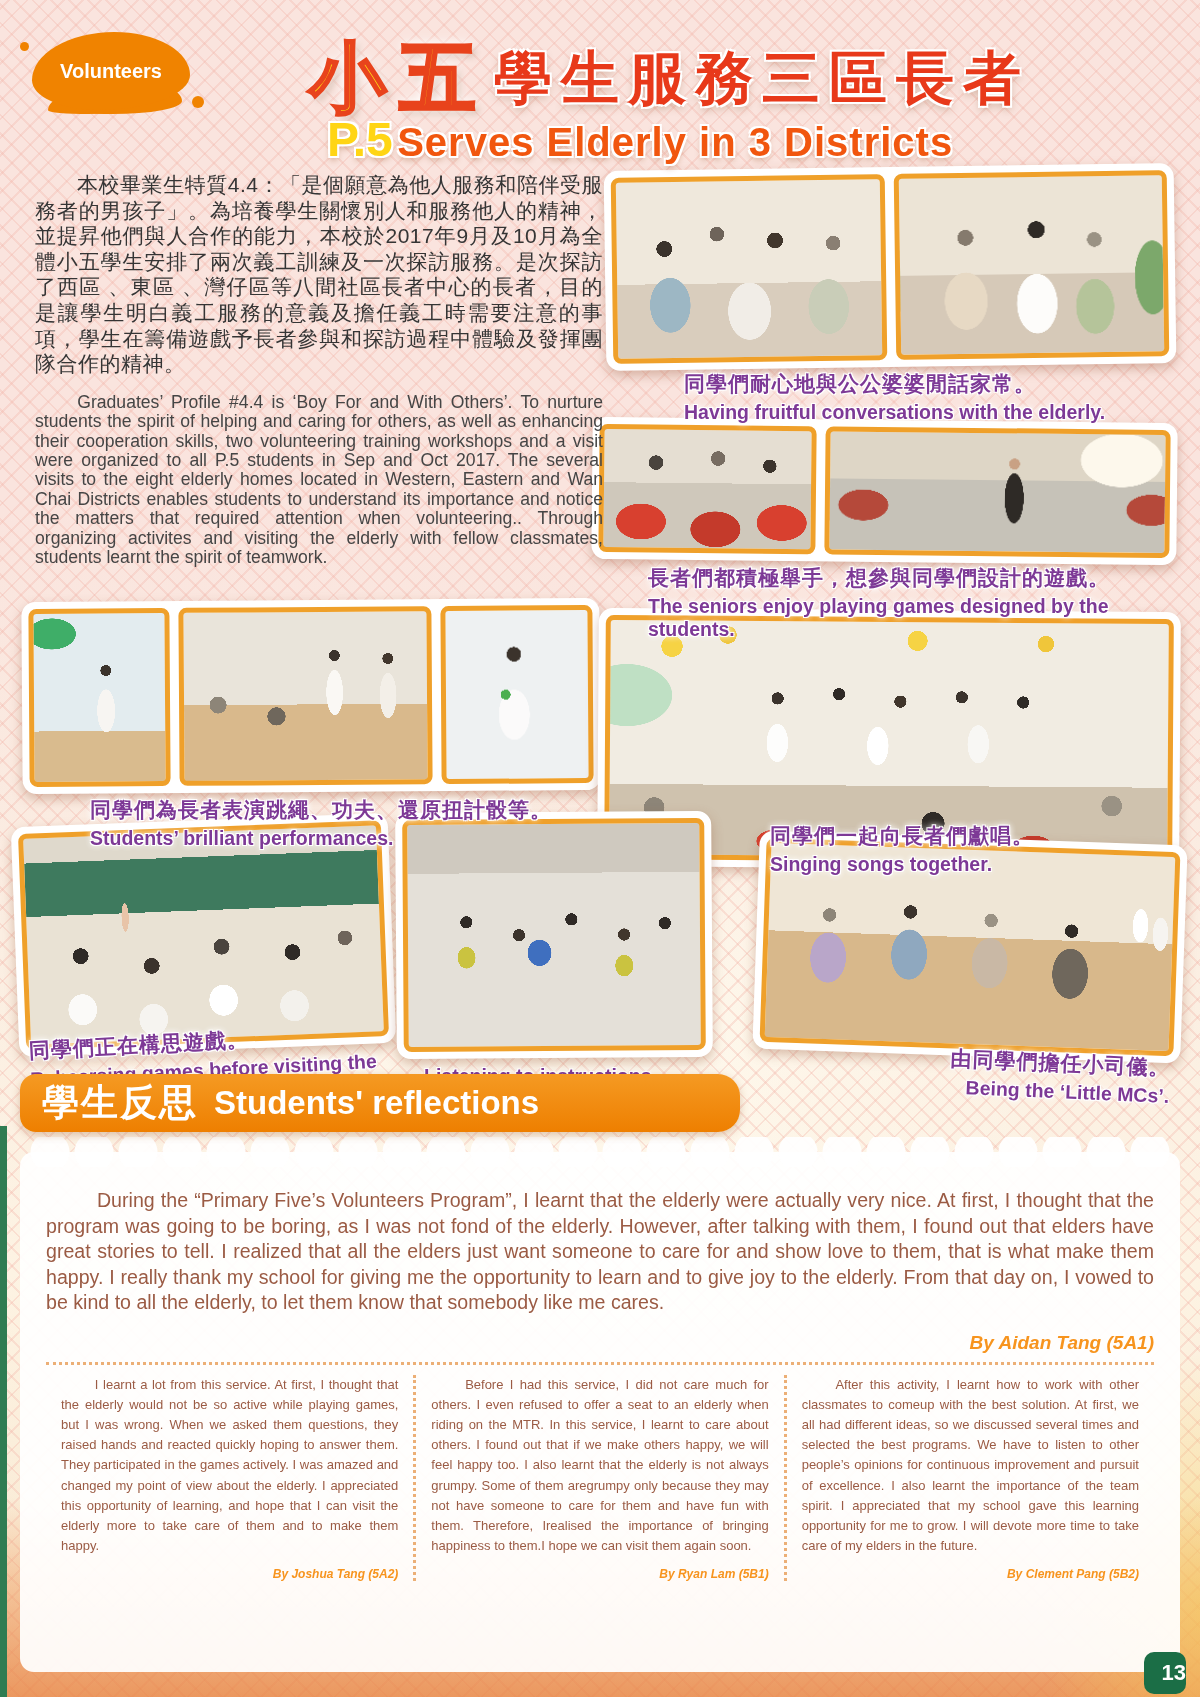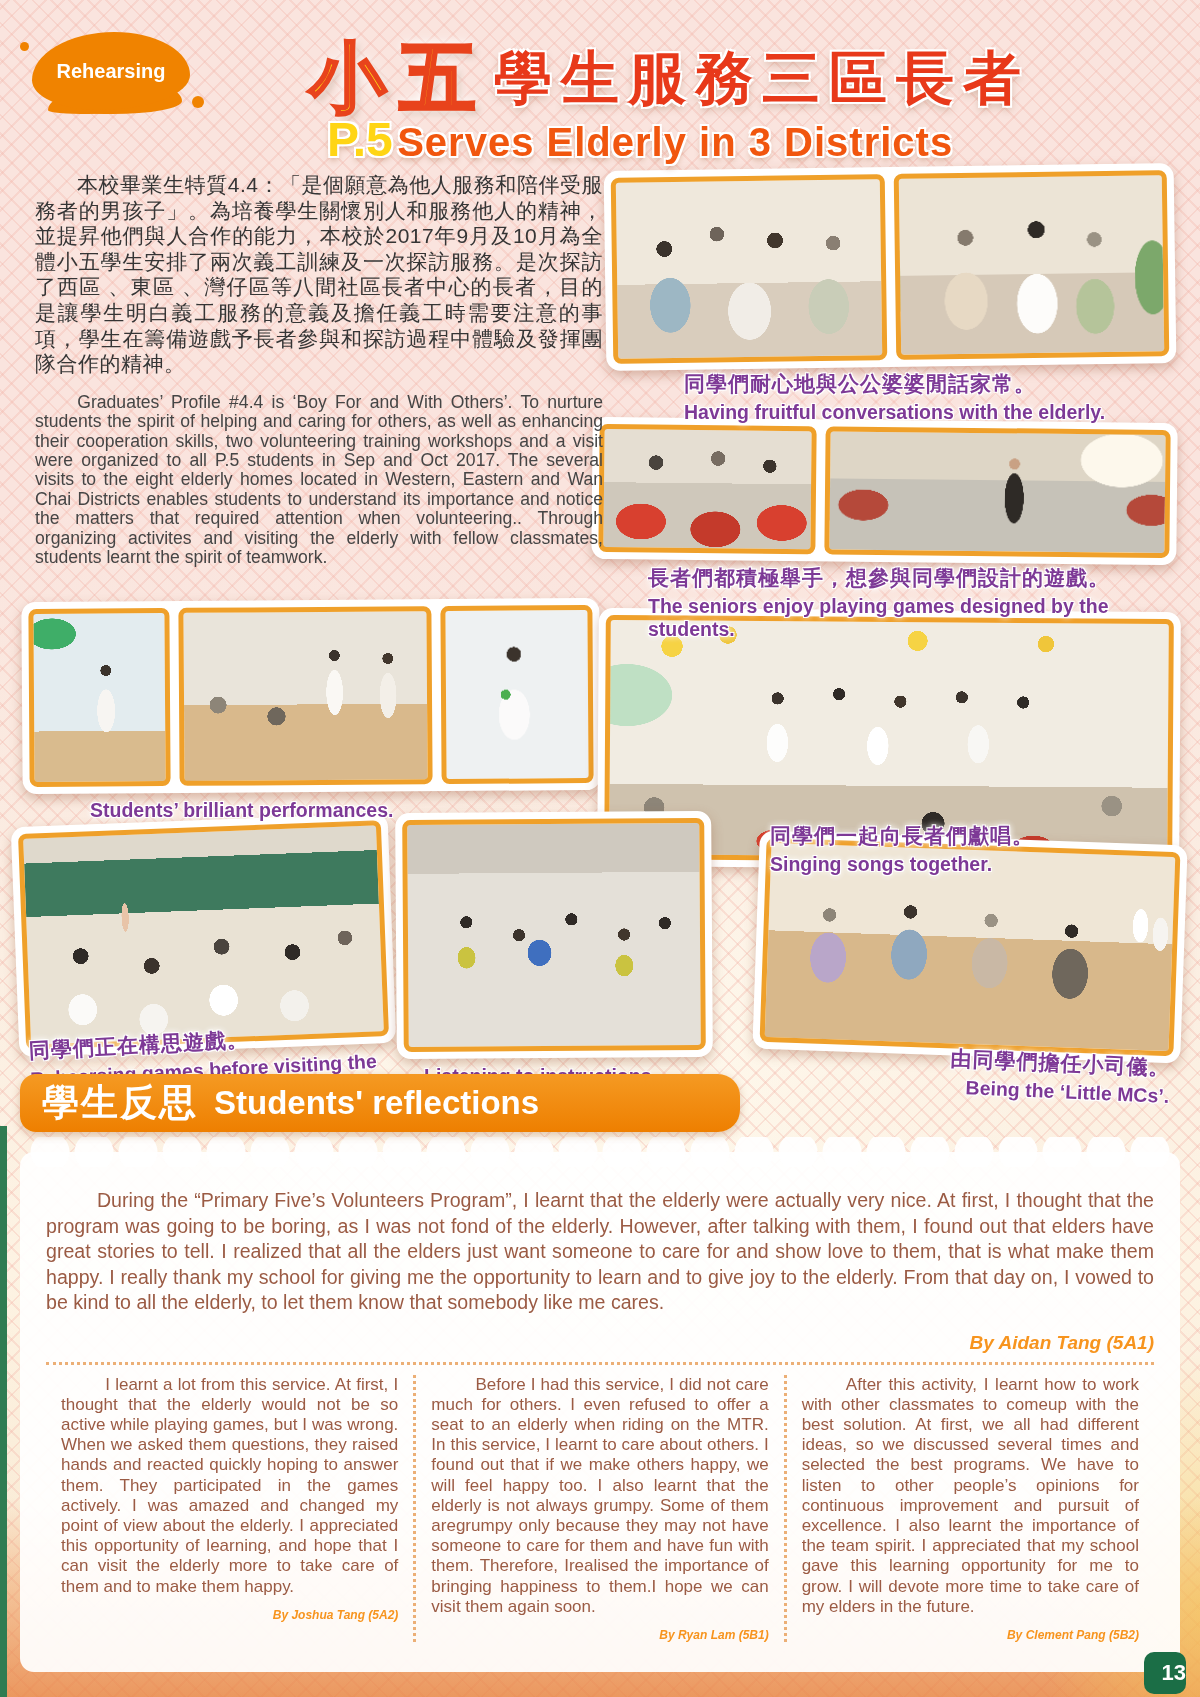--- a/index.html
+++ b/index.html
@@ -190,37 +190,37 @@
   .panel { position:absolute; left:20px; top:1152px; width:1160px; height:520px; z-index:4;
     background: rgba(255,255,255,.93); border-radius:14px; padding:36px 26px 14px 26px; }
   .panel::before { content:""; position:absolute; left:8px; right:8px; top:-15px; height:30px;
     background: radial-gradient(circle 20px at 22px 15px, rgba(255,255,255,.93) 19px, transparent 20px);
     background-size: 44px 30px; background-repeat: repeat-x; }
   .featured { font-size:19.6px; line-height:25.5px; color:#9b5b44; text-align:justify; text-indent:2.6em; }
   .author { text-align:right; color:#f7941e; font-weight:bold; font-style:italic; font-size:19px; margin-top:16px; }
   .cols { display:flex; margin-top:8px; border-top:3px dotted #ecaf76; padding-top:10px; }
   .col { flex:1; padding:0 15px; }
   .col + .col { border-left:3px dotted #ecaf76; }
-  .col p { font-size:17px; line-height:20.2px; color:#9b5b44; text-align:justify; text-indent:2.6em; }
+  .col p { font-size:13px; line-height:20.2px; color:#9b5b44; text-align:justify; text-indent:2.6em; }
   .col .author { font-size:12px; margin-top:11px; }
 
   .page-badge { position:absolute; left:1144px; top:1652px; width:42px; height:42px; z-index:7;
     background:#1b6e46; border-radius:10px; color:#fff; font-weight:bold; font-size:22px;
     display:flex; align-items:center; justify-content:flex-end; }
 </style>
 </head>
 <body>
 
 <div class="page">
   <div class="wash-bottom"></div>
   <div class="wash-right"></div>
   <div class="green-strip"></div>
 
   <div class="blob">
-    <span>Rehearsing</span>
+    <span>Volunteers</span>
   </div>
   <div class="title-zh">
     <span class="t-hl">小五</span>
     <span class="t-main">學生服務三區長者</span>
   </div>
   <div class="title-en">
     <span class="s-hl">P.5</span>
     <span class="s-main">Serves Elderly in 3 Districts</span>
   </div>
 
@@ -246,20 +246,21 @@
     <div class="zh">長者們都積極舉手，想參與同學們設計的遊戲。</div>
     <div class="en">The seniors enjoy playing games designed by the students.</div>
   </div>
 
   <div class="frame f-perf">
     <div class="photo ph-perf1" style="flex:0 0 25%;"></div>
     <div class="photo ph-perf2"></div>
     <div class="photo ph-perf3" style="flex:0 0 27%;"></div>
   </div>
   <div class="cap cap-perf">
+    <div class="zh">同學們為長者表演跳繩、功夫、還原扭計骰等。</div>
     <div class="en">Students’ brilliant performances.</div>
   </div>
 
   <div class="frame f-sing">
     <div class="photo ph-sing"></div>
   </div>
   <div class="cap cap-sing">
     <div class="zh">同學們一起向長者們獻唱。</div>
     <div class="en">Singing songs together.</div>
   </div>

